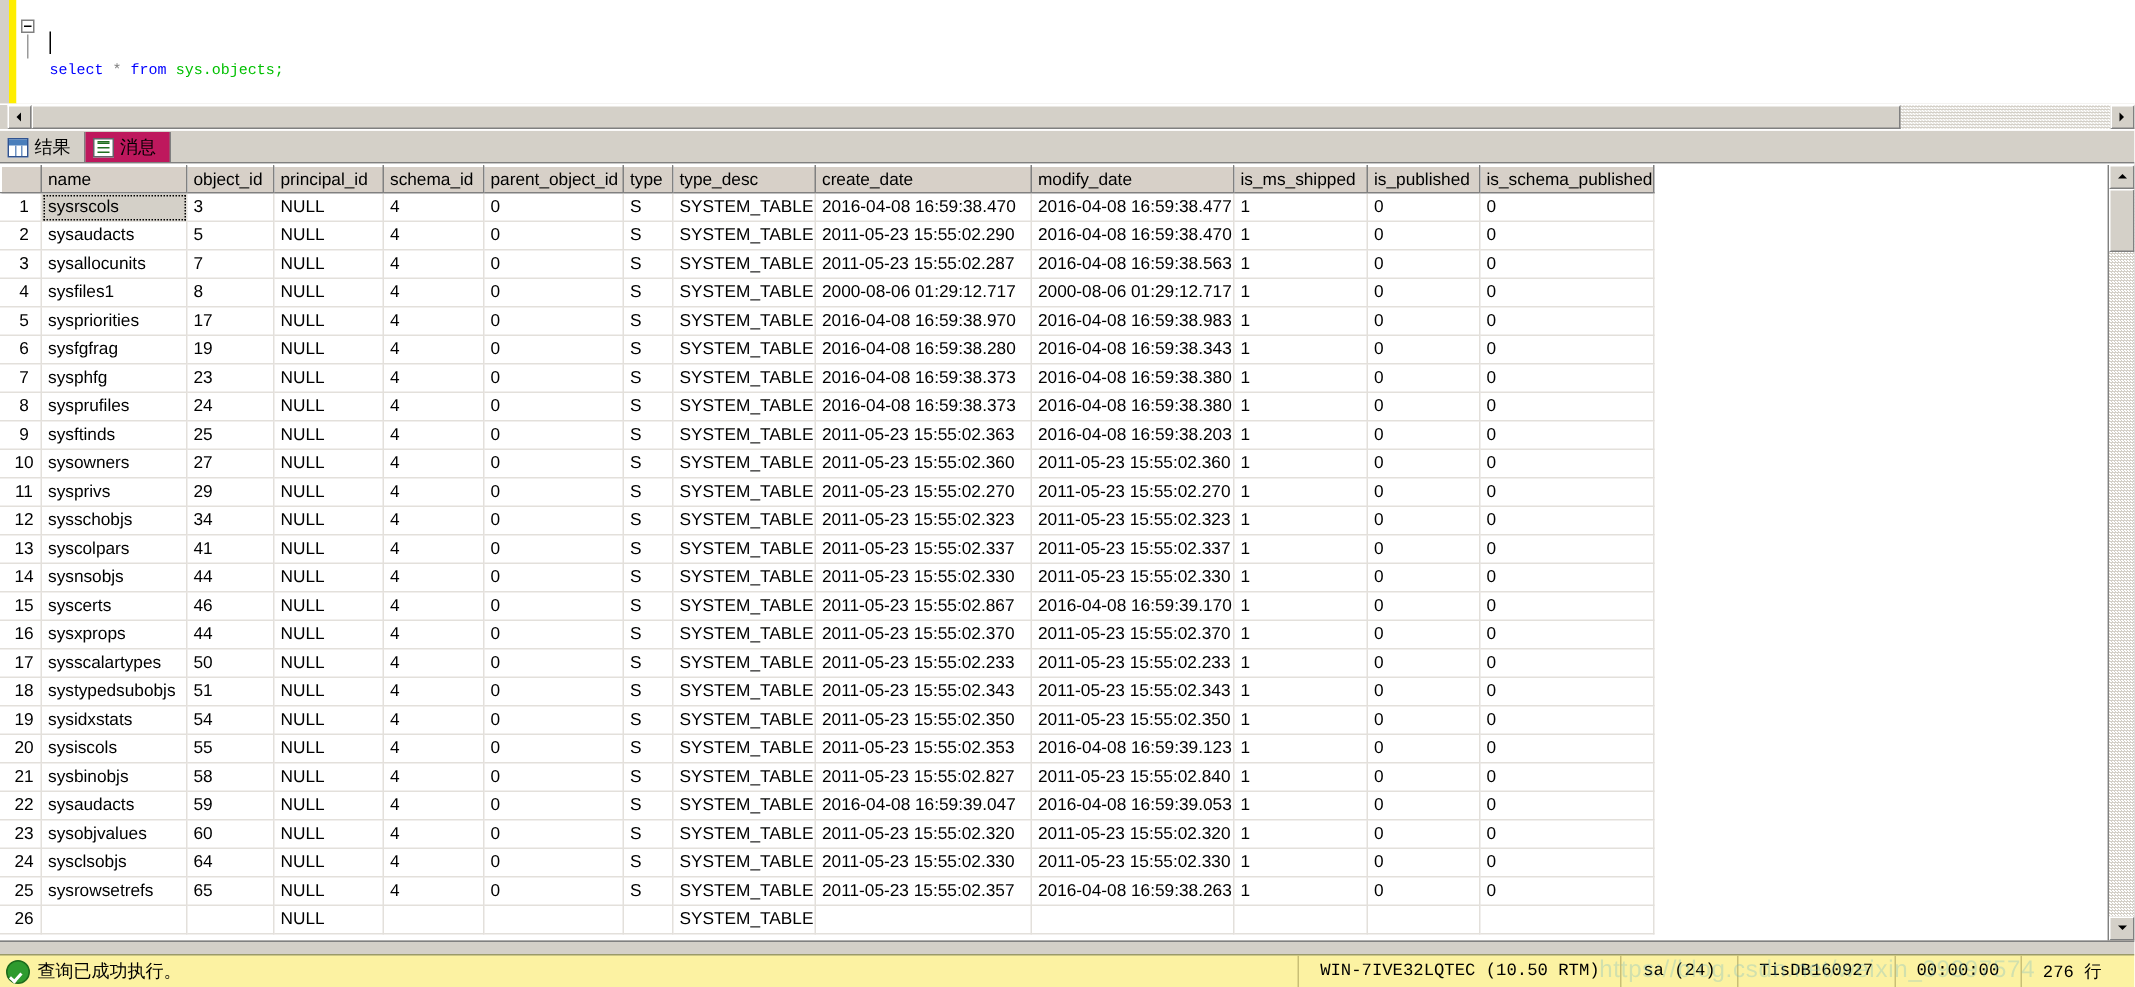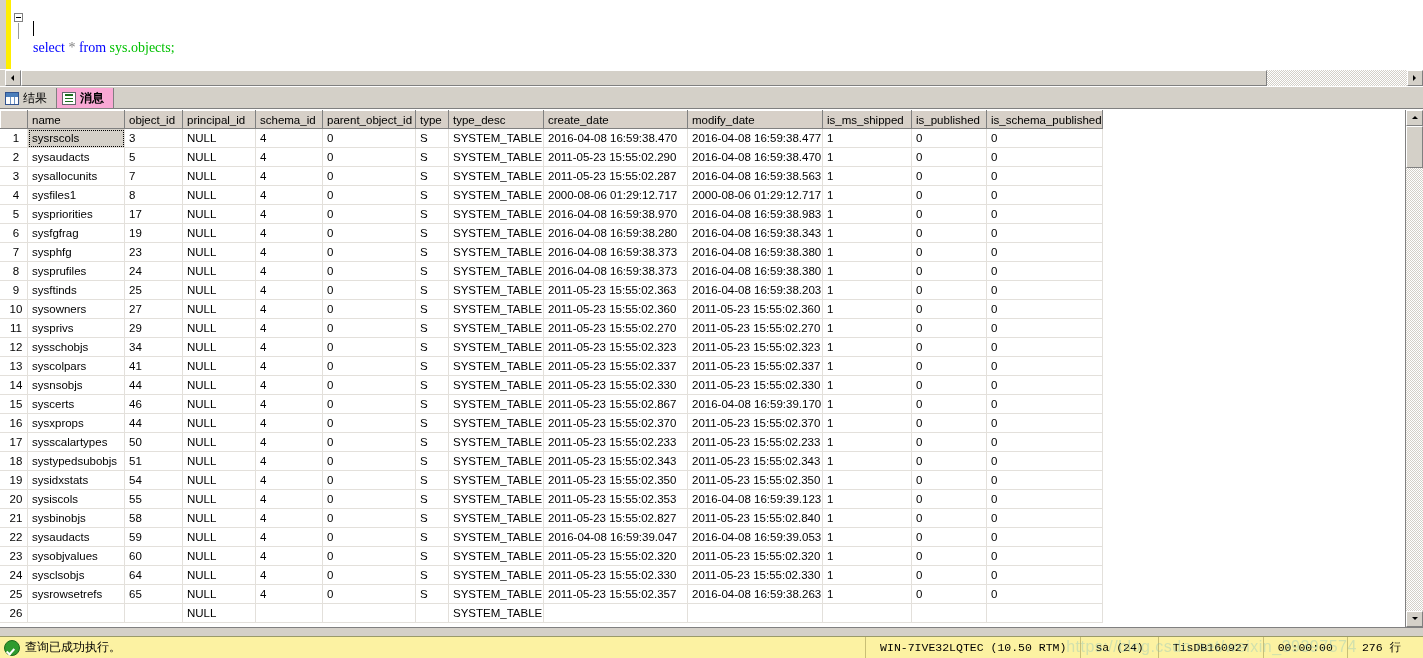--- a/index.html
+++ b/index.html
@@ -65,22 +65,22 @@
   .fold-line {
     position: absolute;
     left: 7px; top: 23px;
     width: 1px; height: 16px;
     background: #9a9a9a;
   }
   .code-area {
     flex: 1;
     position: relative;
     padding: 0;
-    font-family: Liberation Serif, serif;
-    font-size: 14px;
+    font-family: Liberation Mono, monospace;
+    font-size: 10px;
     line-height: 19px;
     white-space: pre;
   }
   .code-line {
     height: 19px;
     padding-left: 6px;
     white-space: pre;
   }
   .tok-kw { color: #0000ff; }
   .tok-op { color: #808080; }
@@ -151,25 +151,24 @@
     box-sizing: border-box;
   }
   .tab {
     height: 20px;
     display: flex;
     align-items: center;
     gap: 4px;
     padding: 0 9px 0 5px;
     font-size: 12px;
     color: #000000;
-    background: #f9a8d4;
+    background: #be185d;
     border-right: 1px solid #808080;
     box-sizing: border-box;
     cursor: default;
-    font-weight: bold;
   }
   .tab.active { background: #d4d0c8; font-weight: normal; }
   .tab-ico {
     width: 14px; height: 13px;
     display: inline-block;
     position: relative;
     flex: 0 0 14px;
   }
   .ico-grid {
     background: #ffffff;

